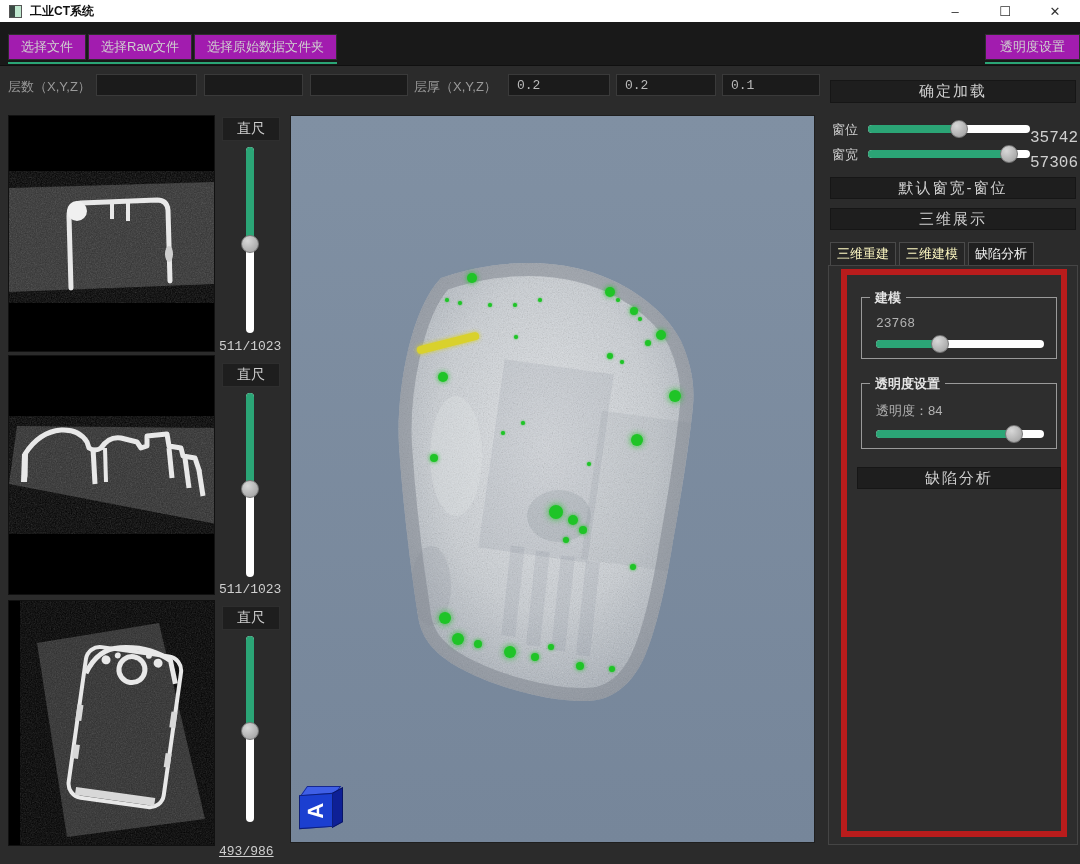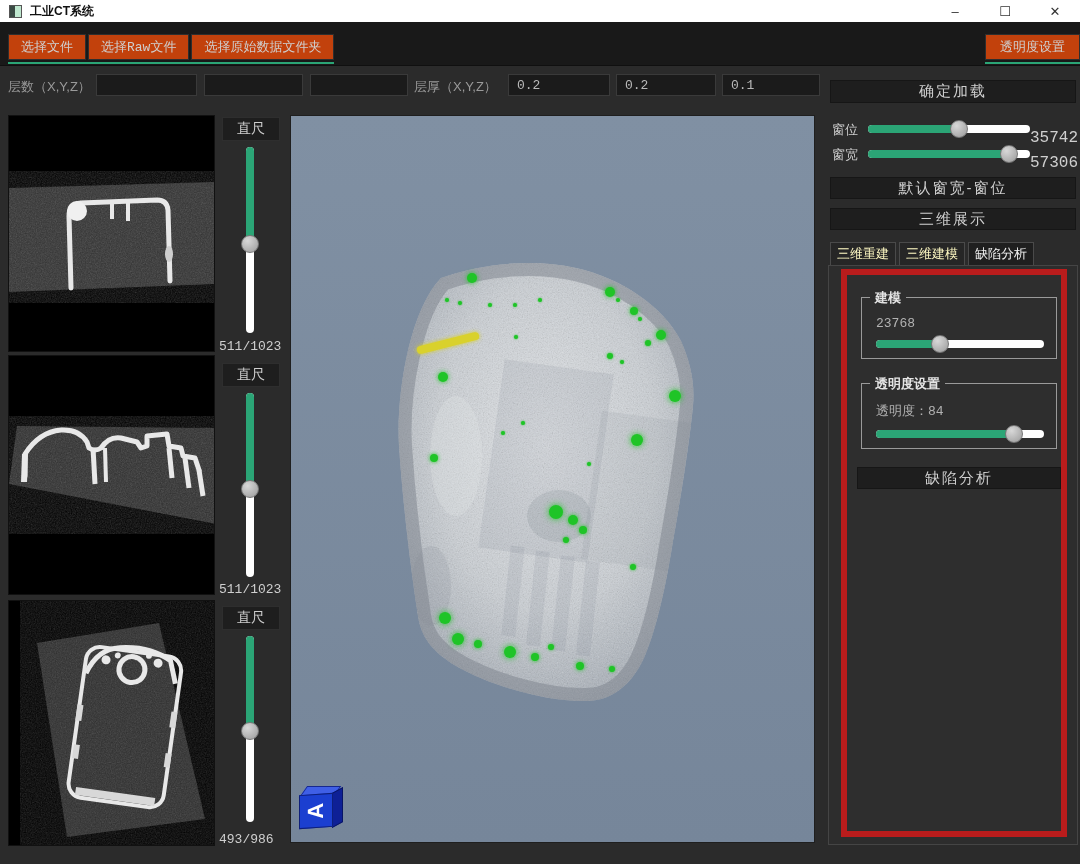--- a/index.html
+++ b/index.html
@@ -16,22 +16,22 @@
     background:linear-gradient(90deg,#3a4a44 0 45%,#bfe8cf 45% 100%); }
   .title-text { color:#111; font-size:12px; margin-left:8px; font-weight:bold; }
   .win-controls { margin-left:auto; display:flex; height:100%; }
   .win-btn { width:50px; height:100%; display:flex; align-items:center; justify-content:center;
     color:#333; font-size:13px; cursor:default; }
   
   .toolbar { position:absolute; left:0; top:22px; width:1080px; height:44px;
     background:#191919; border-bottom:1px solid #101010; }
   .file-btn-group { position:absolute; left:8px; top:12px; display:flex; gap:2px;
     border-bottom:2px solid #2ba576; padding-bottom:2px; }
-  .tool-btn { background:#c2410c; color:#cfcfcf; border:1px solid #2e2e2e;
-    padding:3px 12px; font-size:13px; white-space:nowrap;font-family:Liberation Mono, monospace; }
+  .tool-btn { background:#a21caf; color:#cfcfcf; border:1px solid #2e2e2e;
+    padding:3px 12px; font-size:13px; white-space:nowrap; }
   .record-wrap { position:absolute; right:0; top:12px; border-bottom:2px solid #2ba576; padding-bottom:2px; }
   .record-wrap .tool-btn { padding:3px 14px; }
   
   .param-row { position:absolute; left:0; top:66px; width:1080px; height:44px; }
   .param-label { position:absolute; top:12px; color:#9a9a9a; font-size:13px; }
   .param-input { position:absolute; top:8px; height:22px; background:#1b1b1b;
     border:1px solid #3a3a3a; color:#b9b9b9; font-size:13px; padding:0 8px;
     font-family:"Liberation Mono","DejaVu Sans Mono",monospace; }
   
   .slice { position:absolute; left:8px; width:207px; background:#000; overflow:hidden; border:1px solid #111; }
@@ -210,21 +210,21 @@
     </g>
   </svg>
 </div>
 <div class="slider-col" style="top:600px;height:246px;">
   <div class="ruler-btn" style="top:6px;">直尺</div>
   <div class="vslider" style="top:36px;height:186px;">
     <div class="vtrack"></div>
     <div class="vfill" style="height: 51%;"></div>
     <div class="vhandle" style="top: 51%;"></div>
   </div>
-  <div class="pos-label" style="top:232px;">493/986</div>
+  <div class="pos-label" style="top:244px;text-decoration:underline;">493/986</div>
 </div>
 
 <div class="viewport">
   <svg width="525" height="728" viewBox="0 0 525 728" style="position:absolute;left:0;top:0;">
     <defs>
       <clipPath id="bodyClip">
         <path d="M150 162 C195 146,245 143,285 152 C330 162,372 190,390 225 C400 248,404 268,402 290 C398 330,390 380,382 425 C375 470,365 515,353 542 C340 570,320 585,295 585 C255 586,200 570,165 550 C140 535,130 520,127 500 C120 455,112 390,108 330 C105 280,118 195,150 162 Z"></path>
       </clipPath>
     </defs>
 
@@ -332,21 +332,21 @@
         <span class="group-value">23768</span>
         <div class="hslider" style="left:14px;top:42px;width:168px;">
           <div class="htrack"></div>
           <div class="hfill" style="width: 38%;"></div>
           <div class="hhandle" style="left: 38%;"></div>
         </div>
       </div>
 
       <div class="groupbox" style="top:108px;height:66px;">
         <span class="legend">透明度设置</span>
-        <span class="group-value" style="font-family:Liberation Mono, monospace;">透明度：84</span>
+        <span class="group-value" style="font-family:Liberation Sans, sans-serif;">透明度：84</span>
         <div class="hslider" style="left:14px;top:46px;width:168px;">
           <div class="htrack"></div>
           <div class="hfill" style="width: 82%;"></div>
           <div class="hhandle" style="left: 82%;"></div>
         </div>
       </div>
 
       <button class="panel-btn" style="left:10px;top:192px;width:204px;height:22px;">缺陷分析</button>
     </div>
   </div>

